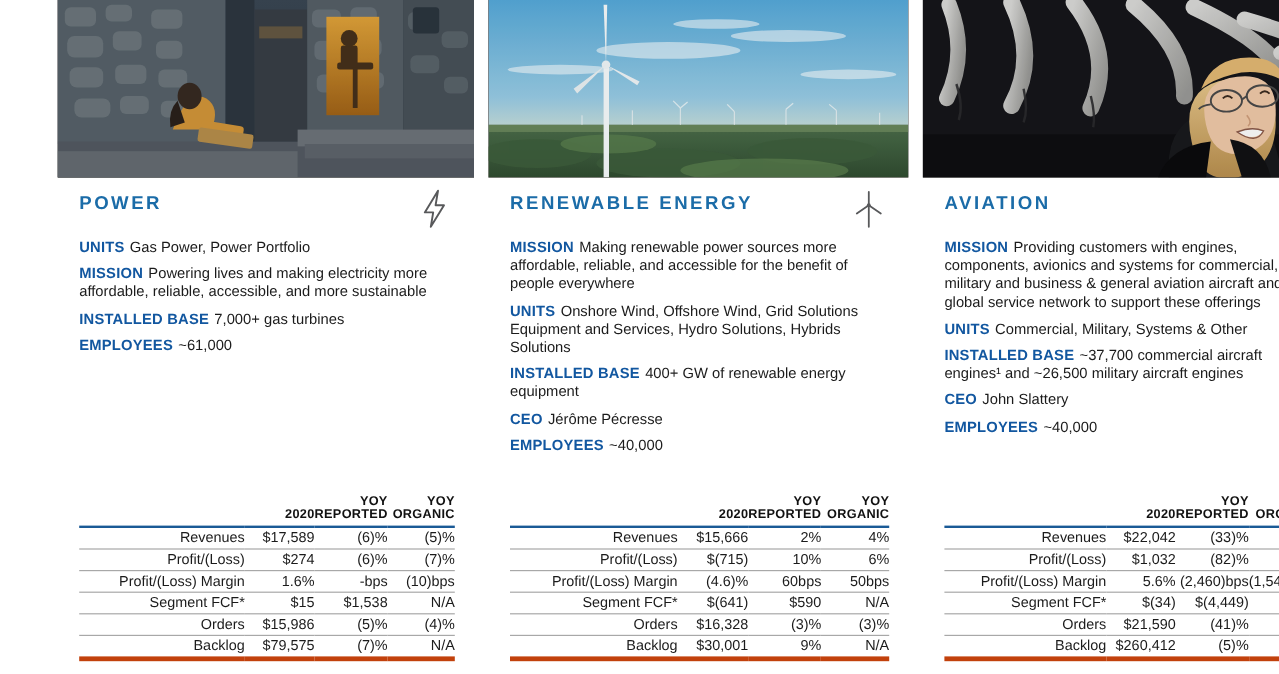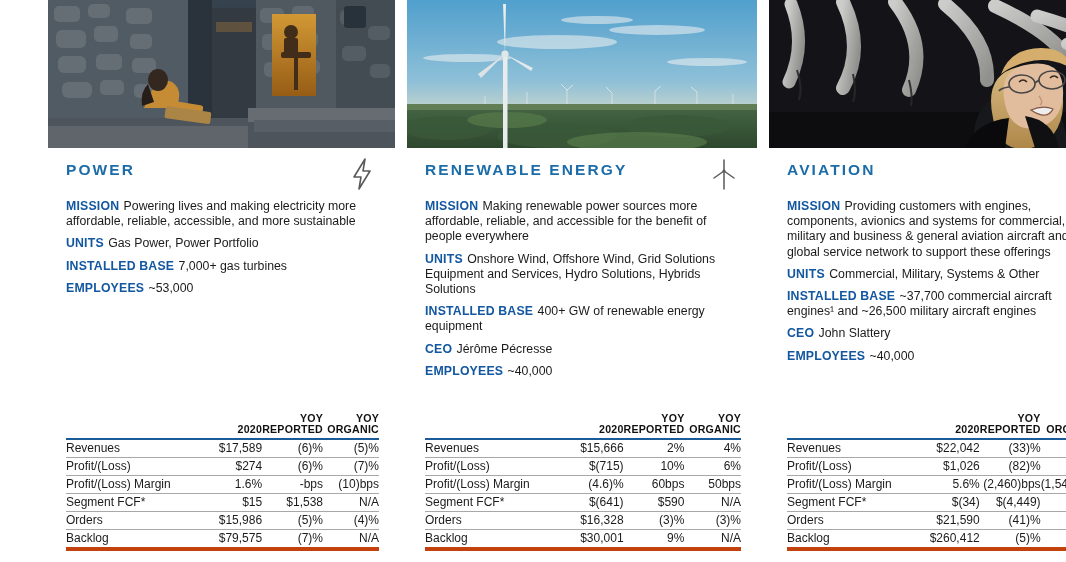--- a/index.html
+++ b/index.html
@@ -46,21 +46,21 @@
   thead th{
     font-size:10.6px;font-weight:bold;color:#111;letter-spacing:.25px;
     text-align:right;vertical-align:bottom;padding:0 0 2px 0;line-height:11.6px;
   }
   thead th.c0{text-align:left;}
   thead tr th{border-bottom:2.5px solid #1a5a96;}
   tbody td{
     text-align:right;padding:2px 0 2px 0;line-height:13px;
     border-bottom:1px solid #a8a8a8;white-space:nowrap;
   }
-  tbody td.c0{text-align:left;}
+  tbody td.c0{text-align:right;}
   tbody tr:last-child td{border-bottom:4px solid #c2410c;}
   col.k{width:45%;}
   col.v{width:19%;}
   col.r{width:18%;}
   col.o{width:18%;}
 </style>
 </head>
 <body>
 
 <div class="board">
@@ -140,24 +140,24 @@
     <div class="head-row">
       <h2 class="seg-title">POWER</h2>
       <span class="seg-icon">
         <svg viewBox="0 0 34 36">
             <path d="M20 3 L9 21 h7 L14 33 L25 15 h-7 z" fill="none" stroke="#58595b" stroke-width="1.6" stroke-linejoin="round"></path>
           </svg>
       </span>
     </div>
 
     <div class="info">
+      <p><span class="lbl">UNITS</span> <span>Gas Power, Power Portfolio</span></p>
       <p><span class="lbl">MISSION</span> <span>Powering lives and making electricity more affordable, reliable, accessible, and more sustainable</span></p>
-      <p><span class="lbl">UNITS</span> <span>Gas Power, Power Portfolio</span></p>
       <p><span class="lbl">INSTALLED BASE</span> <span>7,000+ gas turbines</span></p>
-      <p><span class="lbl">EMPLOYEES</span> <span>~53,000</span></p>
+      <p><span class="lbl">EMPLOYEES</span> <span>~61,000</span></p>
     </div>
 
     <div class="tbl-wrap">
       <table>
         <colgroup>
             <col class="k">
             <col class="v">
             <col class="r">
             <col class="o">
           </colgroup>
@@ -440,21 +440,21 @@
         </thead>
         <tbody>
           <tr>
               <td class="c0">Revenues</td>
               <td>$22,042</td>
               <td>(33)%</td>
               <td>(32)%</td>
             </tr>
           <tr>
               <td class="c0">Profit/(Loss)</td>
-              <td>$1,026</td>
+              <td>$1,032</td>
               <td>(82)%</td>
               <td>(82)%</td>
             </tr>
           <tr>
               <td class="c0">Profit/(Loss) Margin</td>
               <td>5.6%</td>
               <td>(2,460)bps</td>
               <td>(1,540)bps</td>
             </tr>
           <tr>

